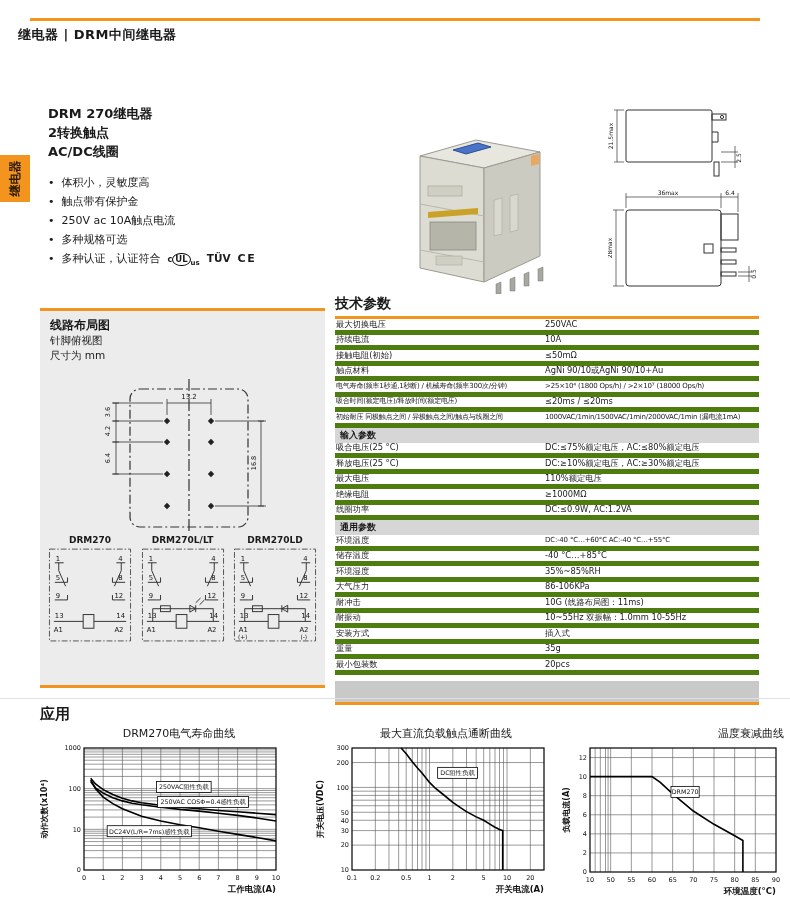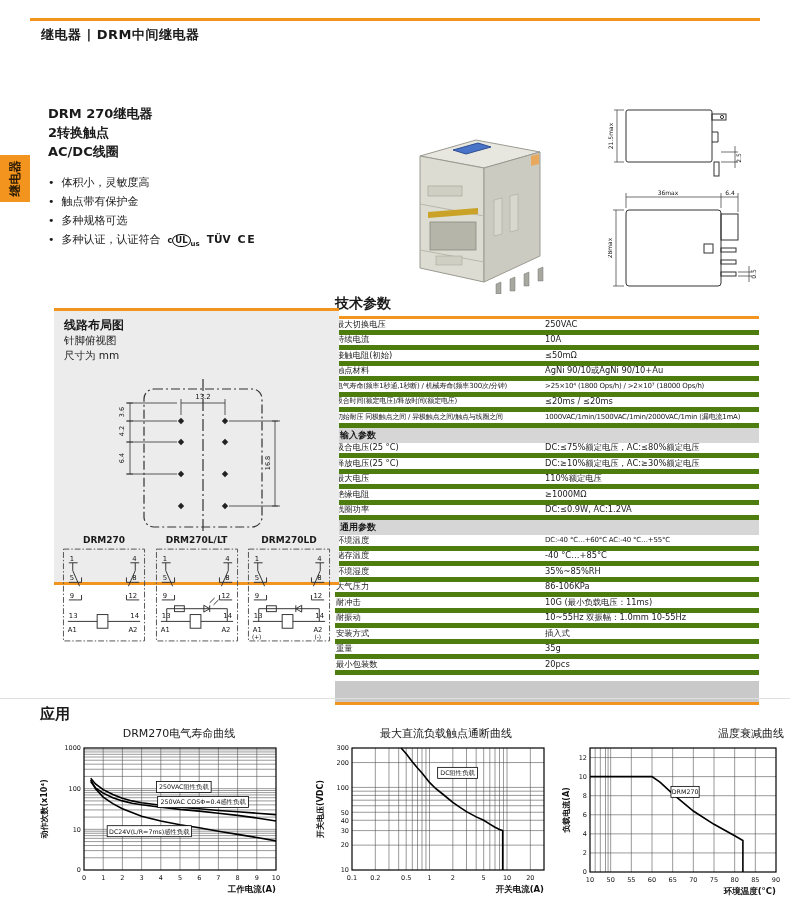--- a/index.html
+++ b/index.html
@@ -1,20 +1,20 @@
 <!DOCTYPE html>
 <html style="--orange: #F2941E; --panel: #ECECEC; --sech: #D6D6D6; --foot: #C9C9C9;"><head>
 <meta charset="utf-8">
 <style>
   :root{ --orange:#F2941E; --panel:#ECECEC; --sech:#D6D6D6; --foot:#C9C9C9; }
   *{box-sizing:border-box;}
   body{margin:0;background:#fff;font-family:"DejaVu Sans","Liberation Sans",sans-serif;color:#1a1a1a;}
   .page{position:relative;width:790px;height:910px;background:#fff;overflow:hidden;}
   .top-rule{position:absolute;left:30px;top:18px;width:730px;height:3px;background:var(--orange);}
-  .breadcrumb{position:absolute;left:41px;top:26px;font-size:13px;font-weight:bold;letter-spacing:.5px;}
+  .breadcrumb{position:absolute;left:18px;top:26px;font-size:13px;font-weight:bold;letter-spacing:.5px;}
   .side-tab{position:absolute;left:0;top:155px;width:30px;height:47px;background:var(--orange);display:flex;align-items:center;justify-content:center;}
   .side-tab span{transform:rotate(-90deg);font-weight:bold;font-size:12px;white-space:nowrap;color:#2a1a05;}
   .product{position:absolute;left:48px;top:104px;width:340px;}
   .ptitle{font-size:13px;line-height:19px;font-weight:bold;}
   .features{list-style:none;margin:12px 0 0;padding:0;font-size:11px;}
   .features li{line-height:19px;}
   .dot{margin-right:7px;}
   .cert{margin-left:7px;}
   .cul-c{font-size:8px;font-weight:bold;}
   .cul-ul{display:inline-block;border:1.5px solid #000;border-radius:50%;padding:0 2px;font-size:8.5px;font-weight:bold;line-height:11px;}
@@ -25,22 +25,22 @@
   .dims{position:absolute;left:608px;top:100px;width:175px;}
   .specs{position:absolute;left:335px;top:295px;width:424px;}
   .specs-title{font-size:14px;font-weight:bold;margin-bottom:3px;}
   .specs-rule{height:3px;background:var(--orange);}
   .sec-header{background:var(--sech);font-weight:bold;font-size:9px;padding:2px 5px;line-height:11px;}
   .spec-row{display:flex;align-items:center;border-bottom:5px solid #4d7c0f;min-height:12.5px;padding:.5px 0;}
   .spec-name{width:210px;font-size:8.3px;line-height:9.5px;padding-left:1px;}
   .spec-value{flex:1;font-size:8.3px;line-height:9.5px;}
   .smalltxt{font-size:7px !important;letter-spacing:-.2px;}
   .specs-footer{margin-top:6px;height:24px;background:var(--foot);border-bottom:3px solid var(--orange);}
-  .layout-panel{position:absolute;left:40px;top:308px;width:285px;height:277px;background:var(--panel);
-    border-top:3px solid var(--orange);border-bottom:3px solid var(--orange);margin-left:14px;}
+  .layout-panel{position:absolute;left:40px;top:308px;width:285px;height:380px;background:var(--panel);
+    border-top:3px solid var(--orange);border-bottom:3px solid var(--orange);}
   .panel-head{padding:6px 10px 0;}
   .panel-title{font-size:12px;font-weight:bold;line-height:16px;}
   .panel-sub{font-size:10.5px;line-height:15px;}
   .pin-diagram{display:block;margin:0 auto;}
   .schematics{display:flex;justify-content:space-between;padding:0 6px;margin-top:0;}
   .schematic{text-align:center;width:88px;}
   .sch-title{font-size:9px;font-weight:bold;margin-bottom:1px;}
   .apps-divider{position:absolute;left:0;top:698px;width:790px;height:1px;background:#e0e0e0;}
   .apps-title{position:absolute;left:40px;top:705px;font-size:15px;font-weight:bold;font-family:Liberation Serif, serif;}
   .chart-block{position:absolute;top:726px;}
@@ -59,20 +59,21 @@
     <span>继电器</span>
   </div>
 
   <div class="product">
     <div class="ptitle">DRM 270继电器</div>
     <div class="ptitle">2转换触点</div>
     <div class="ptitle">AC/DC线圈</div>
     <ul class="features">
         <li><span class="dot">•</span><span>体积小，灵敏度高</span></li>
         <li><span class="dot">•</span><span>触点带有保护金</span></li>
+        <li><span class="dot">•</span><span>250V ac 10A触点电流</span></li>
         <li><span class="dot">•</span><span>多种规格可选</span></li>
         <li><span class="dot">•</span><span>多种认证，认证符合</span><span class="cert cert0"><span class="cul-c">c</span><span class="cul-ul">UL</span><span class="cul-us">us</span></span><span class="cert cert1">TÜV</span><span class="cert cert2">CE</span></li>
       </ul>
   </div>
 
   <svg class="relay-photo" width="175" height="190" viewBox="0 0 175 190">
     <polygon points="22,52 78,36 142,48 86,64" fill="#E7E7DF" stroke="#9a9a92" stroke-width="1"></polygon>
     <polygon points="22,52 86,64 86,178 22,164" fill="#DCDCD2" stroke="#9a9a92" stroke-width="1"></polygon>
     <polygon points="86,64 142,48 142,152 86,178" fill="#CBCBC1" stroke="#9a9a92" stroke-width="1"></polygon>
     <polygon points="55,46 80,39 93,43 68,50" fill="#4A74C8" stroke="#2D4F92"></polygon>
@@ -205,21 +206,21 @@
         <div class="spec-row">
           <div class="spec-name">环境湿度</div>
           <div class="spec-value">35%~85%RH</div>
         </div>
         <div class="spec-row">
           <div class="spec-name">大气压力</div>
           <div class="spec-value">86-106KPa</div>
         </div>
         <div class="spec-row">
           <div class="spec-name">耐冲击</div>
-          <div class="spec-value">10G (最小负载电压：11ms)</div>
+          <div class="spec-value">10G (线路布局图：11ms)</div>
         </div>
         <div class="spec-row">
           <div class="spec-name">耐振动</div>
           <div class="spec-value">10~55Hz 双振幅：1.0mm 10-55Hz</div>
         </div>
         <div class="spec-row">
           <div class="spec-name">安装方式</div>
           <div class="spec-value">插入式</div>
         </div>
         <div class="spec-row">

